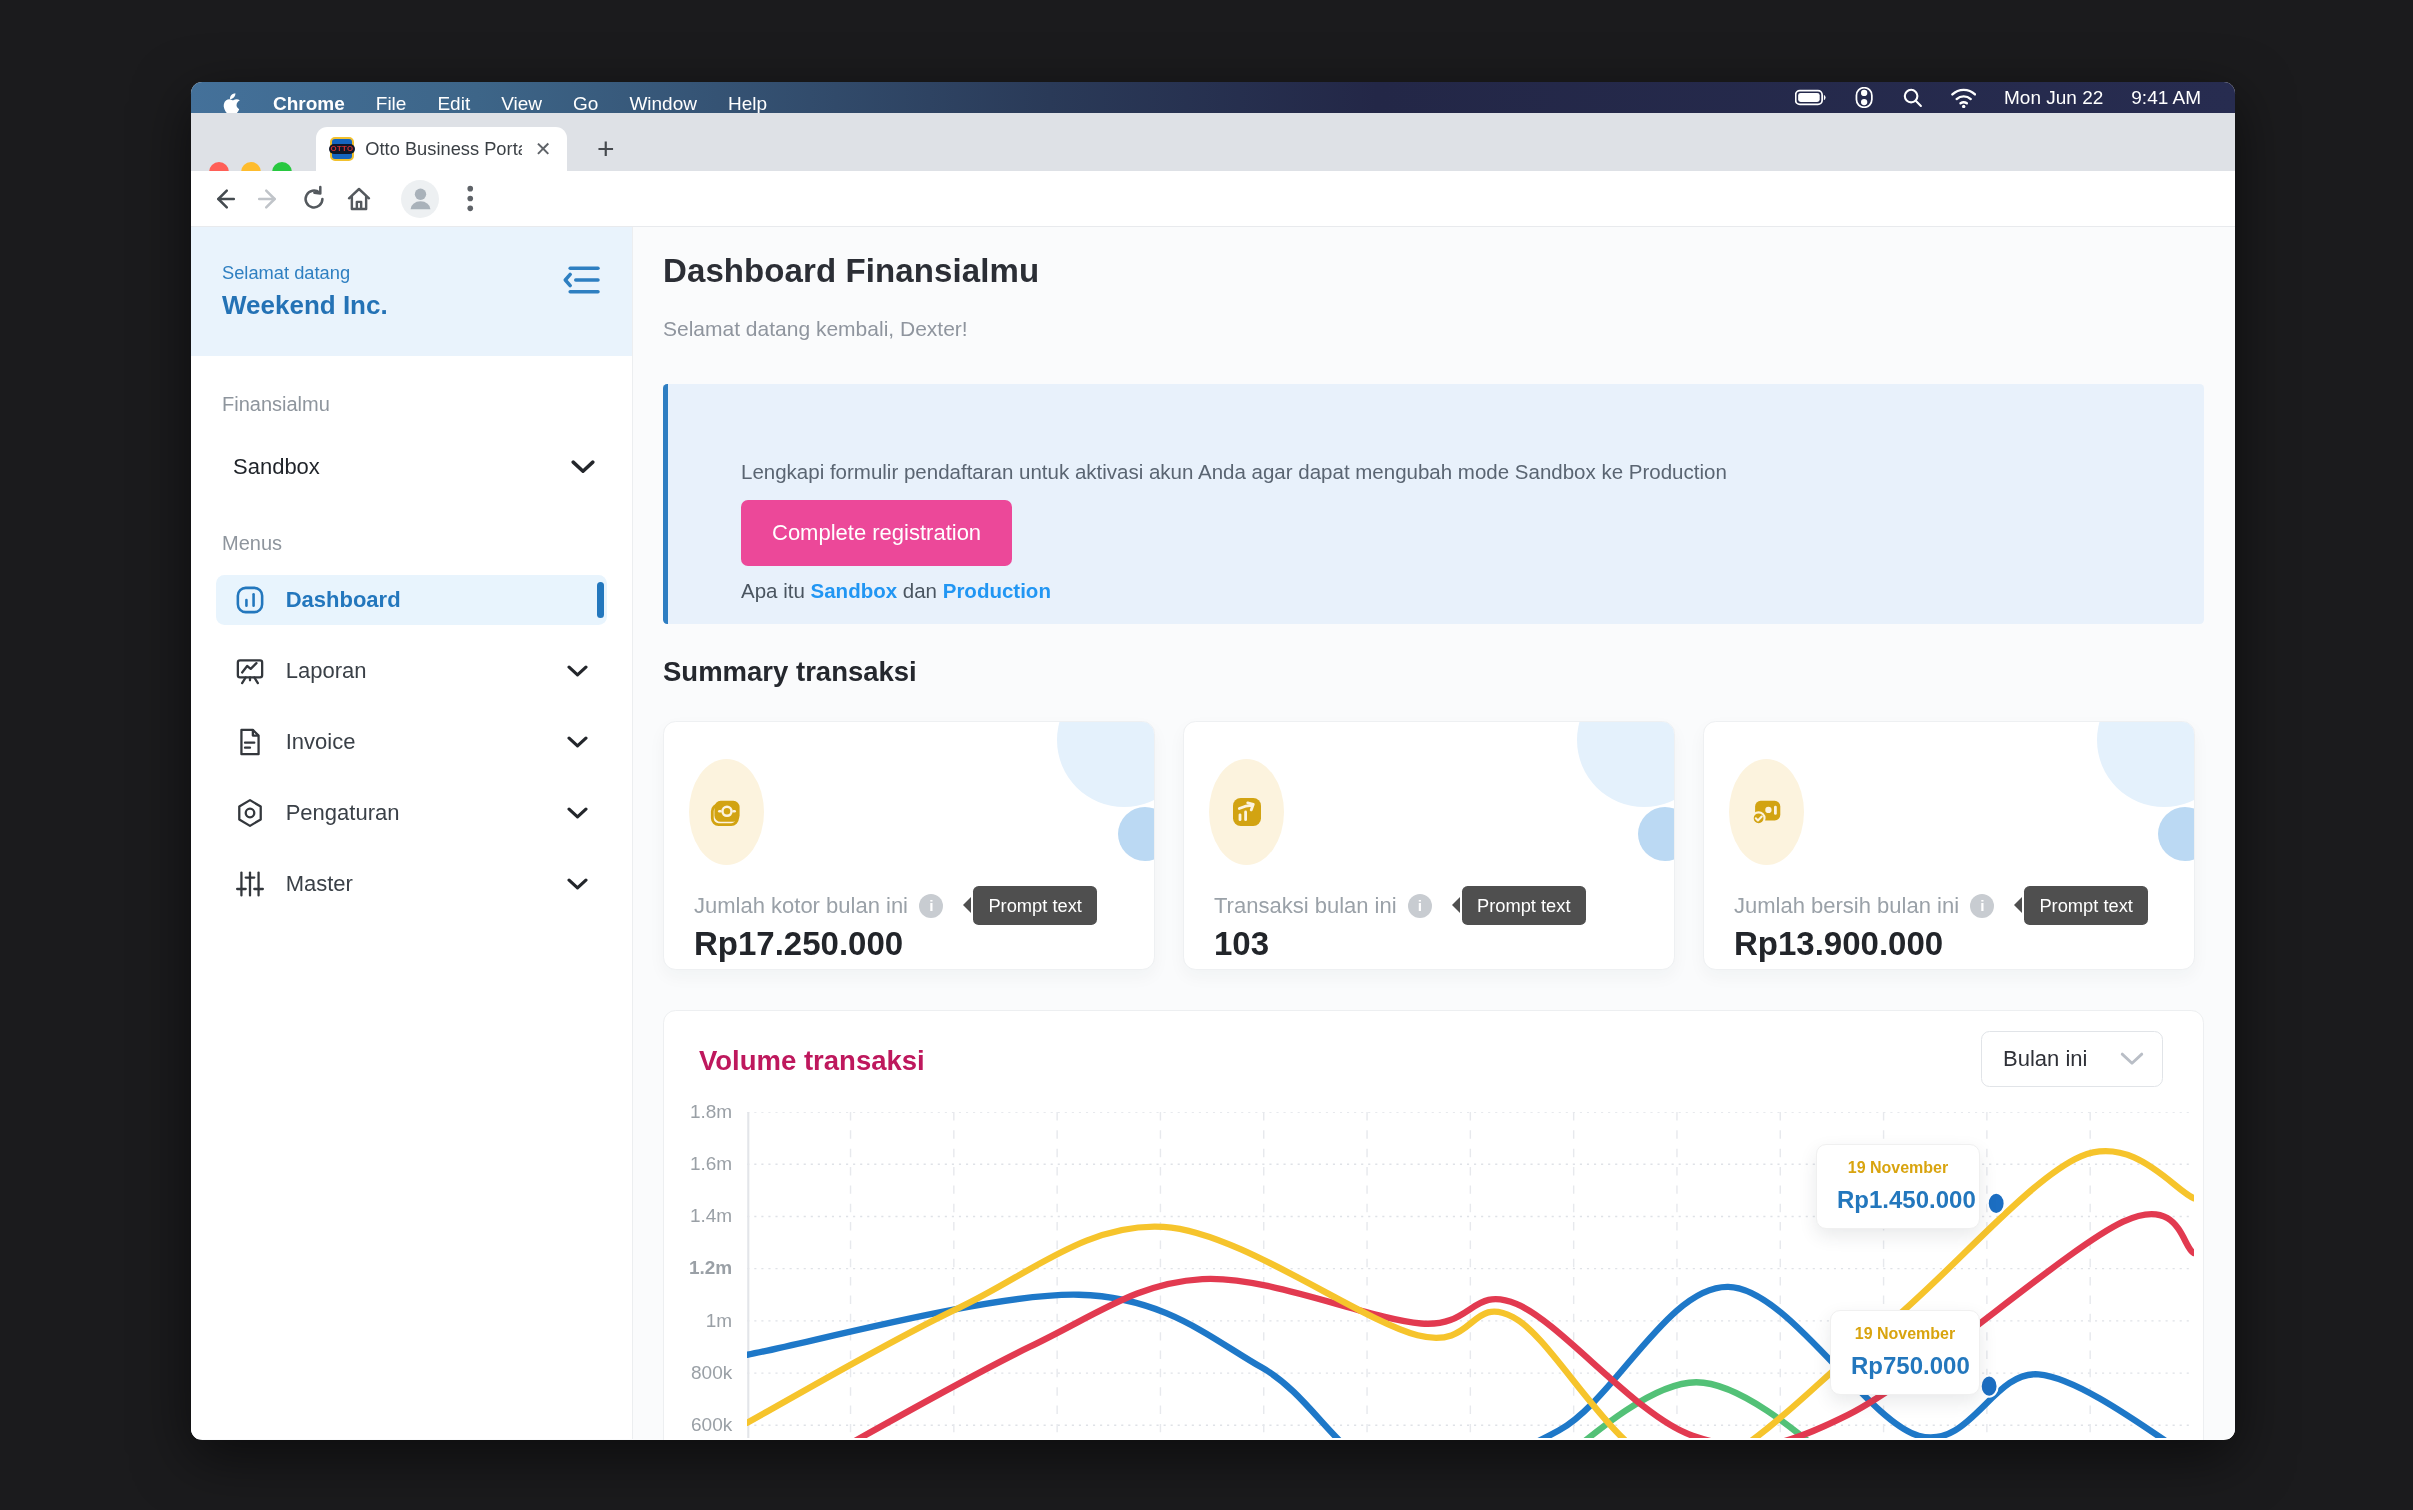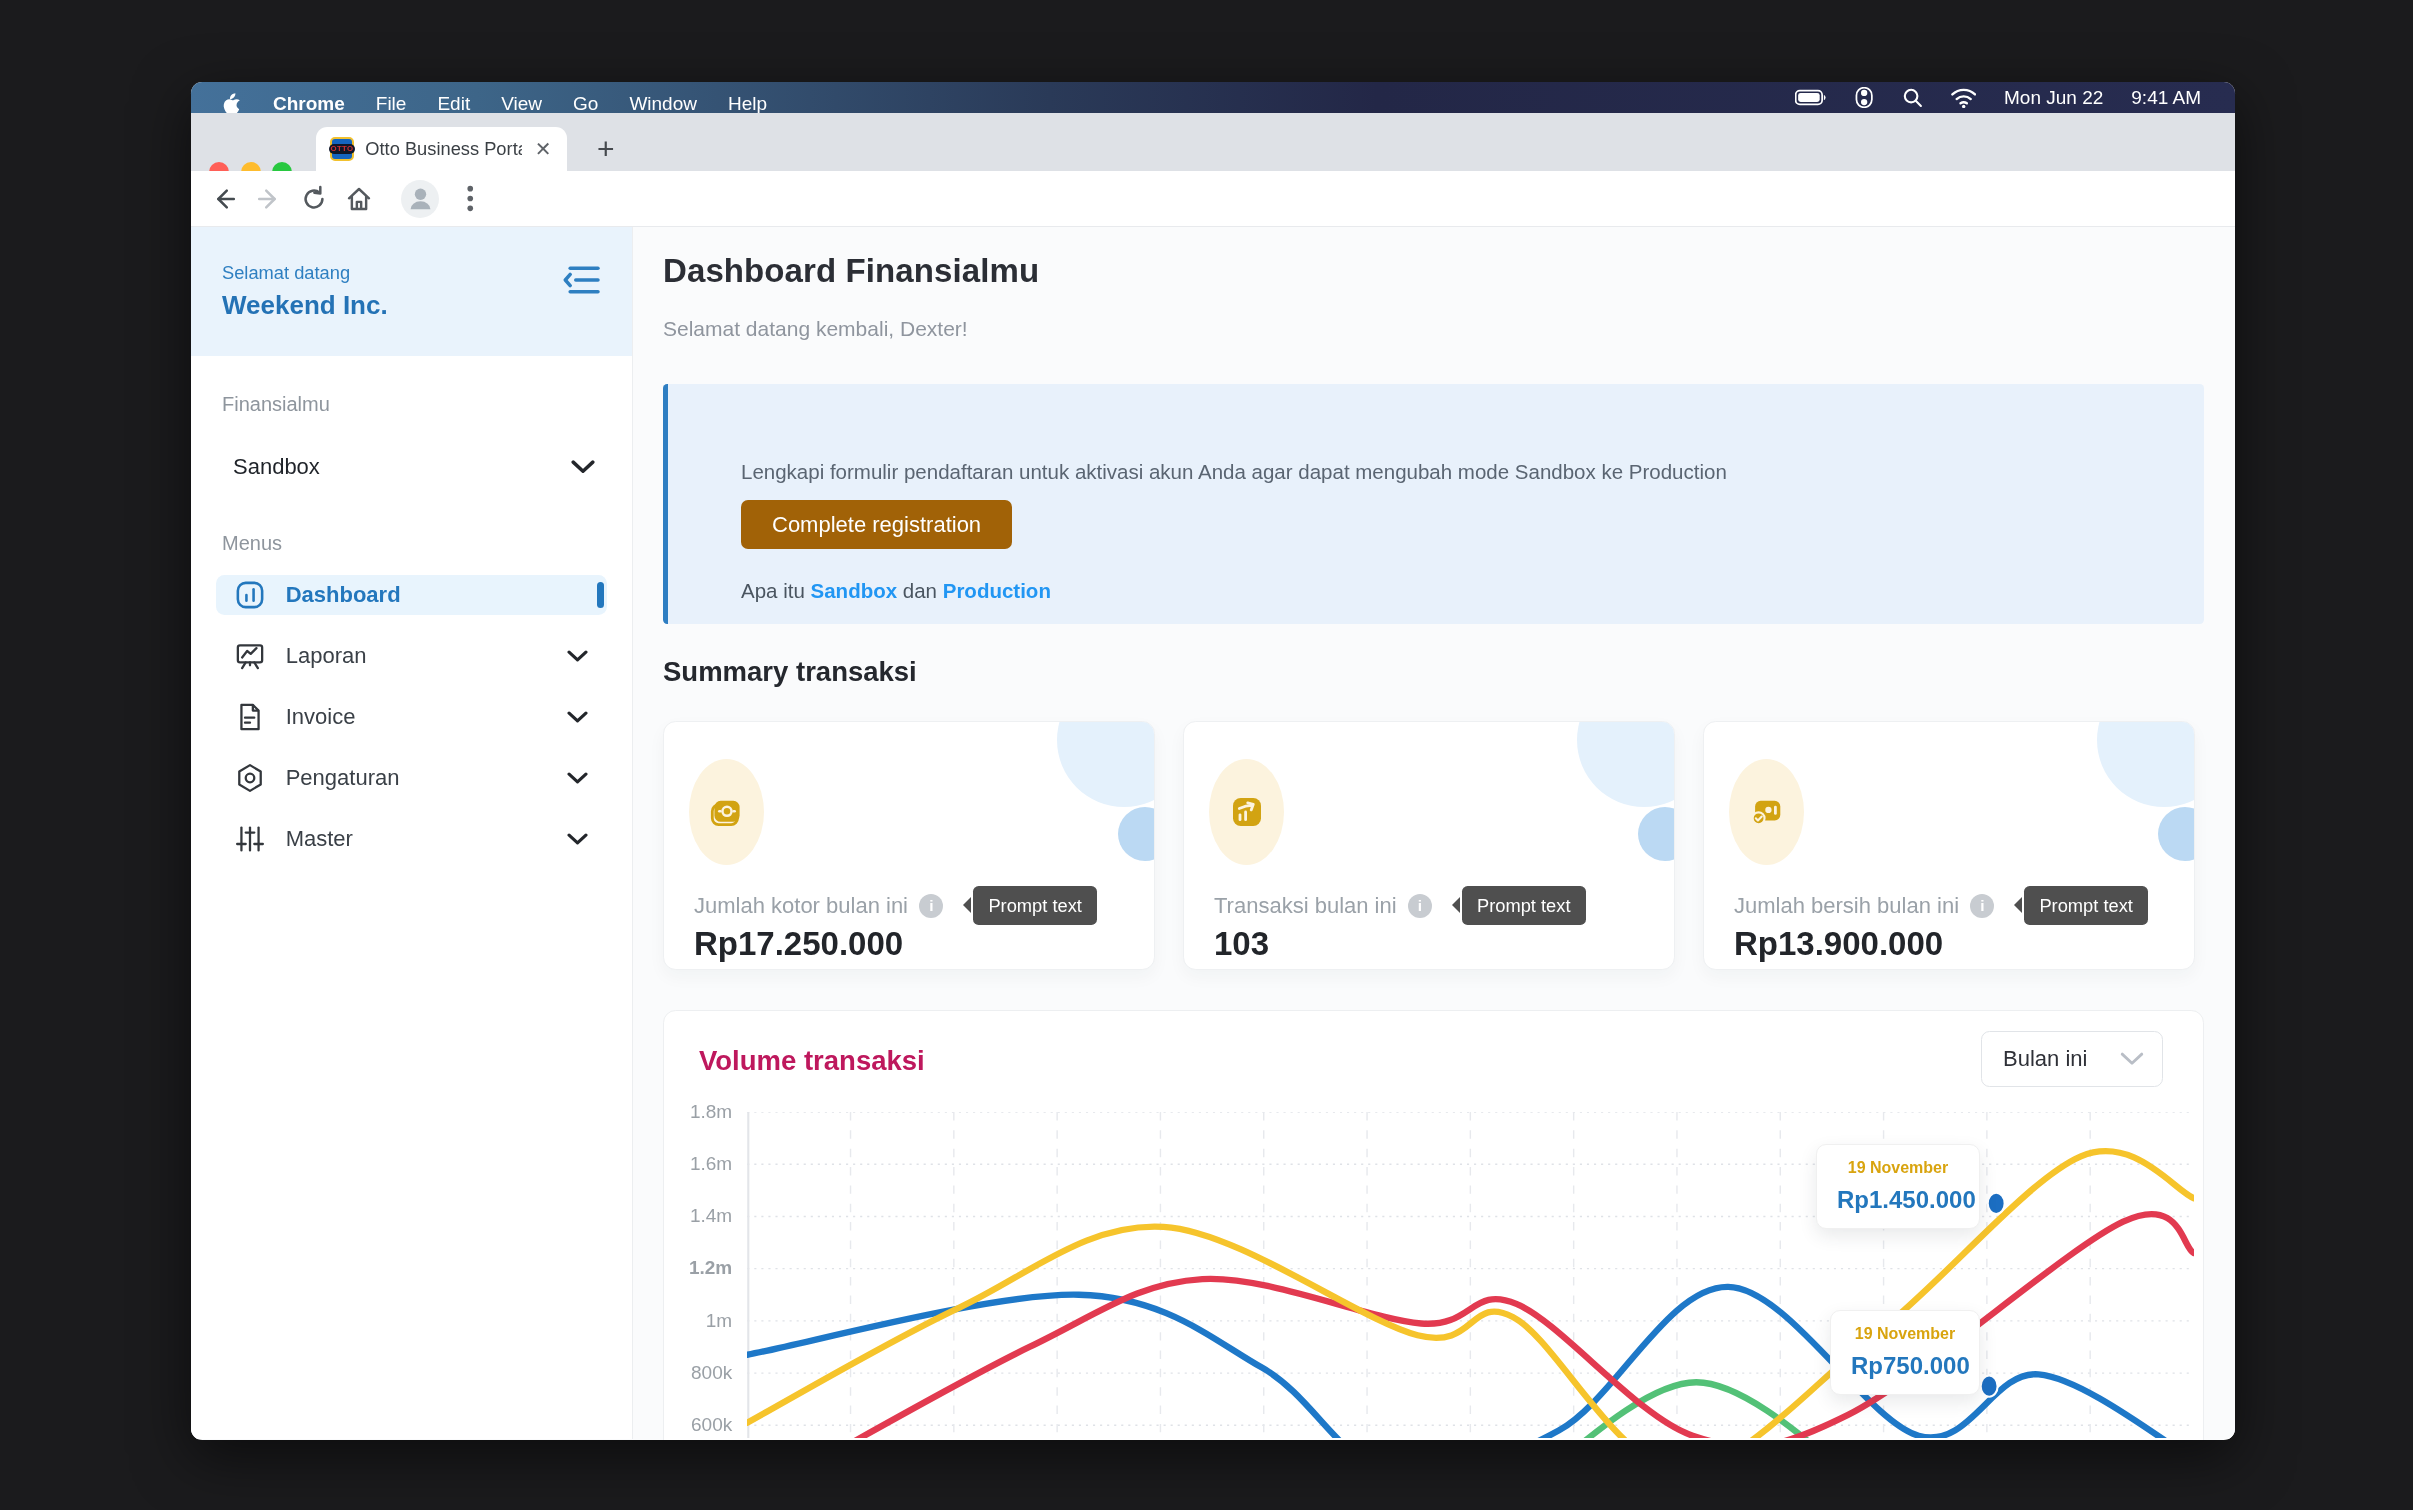--- a/index.html
+++ b/index.html
@@ -68,43 +68,43 @@
   .collapse-btn{position:absolute;right:31px;top:37px;}
   .side-label{color:#8E959D;font-size:20px;padding:0 31px;}
   .env-label{margin-top:37px;}
   .env-row{
     display:flex;align-items:center;justify-content:space-between;
     padding:0 37px 0 42px;margin-top:30px;height:42px;
   }
   .env-value{font-size:22px;color:#1F2329;}
   .menus-label{margin-top:44px;}
   .nav-item{
-    display:flex;align-items:center;gap:21px;height:40px;margin:0 25.4px;padding:0 18.3px;
+    display:flex;align-items:center;gap:21px;height:50px;margin:0 25.4px;padding:0 18.3px;
     font-size:22px;color:#3A4047;position:relative;border-radius:8.5px;box-sizing:border-box;
   }
   .nav-item .grow{flex:1;}
   .nav-item.first{margin-top:20px;}
   .nav-item.active{background:#E8F4FD;color:#2377BD;font-weight:bold;}
   .active-bar{position:absolute;right:2.8px;top:7px;bottom:7px;width:6.4px;border-radius:4.2px;background:#2377BD;}
   .nav-gap{height:21px;}
   
   .main{flex:1;position:relative;background:#FAFBFC;}
   .page-title{position:absolute;left:30px;top:25.4px;font-size:33px;font-weight:bold;color:#2B2E35;letter-spacing:0.1px;}
   .page-sub{position:absolute;left:30px;top:90px;font-size:21px;color:#8F959E;}
   
   .banner{
     position:absolute;left:30px;top:157px;width:1541px;height:240px;background:#E8F1FB;
     border-left:5px solid #2E7EC2;border-radius:4.2px;box-sizing:border-box;
   }
   .banner-row{display:flex;gap:20px;padding:30px 0 0 25.4px;}
   .banner-title{font-size:22px;font-weight:bold;color:#17395F;padding-top:1.4px;}
   .banner-body{position:absolute;left:73px;top:76px;font-size:20.5px;color:#5A6572;}
   .banner-btn{
-    position:absolute;left:73px;top:116px;height:49px;padding:0 31px;border-radius:7px;border:none;
-    background:#a16207;color:#fff;font-size:22px;font-family:inherit;display:flex;align-items:center;
+    position:absolute;left:73px;top:116px;height:66px;padding:0 31px;border-radius:7px;border:none;
+    background:#ec4899;color:#fff;font-size:22px;font-family:inherit;display:flex;align-items:center;
   }
   .banner-foot{position:absolute;left:73px;top:195px;font-size:20.5px;color:#4A5560;}
   .banner-foot b{color:#2196F3;}
   
   .summary-heading{position:absolute;left:30px;top:429px;font-size:27.5px;font-weight:bold;color:#25282E;}
   .cards{position:absolute;left:30px;top:494px;display:flex;gap:28px;}
   .card{
     width:492px;height:249px;background:#fff;border:1.4px solid #EEF0F2;border-radius:12.7px;
     position:relative;overflow:hidden;box-sizing:border-box;box-shadow:0 7px 17px rgba(25,39,60,.04);
   }

